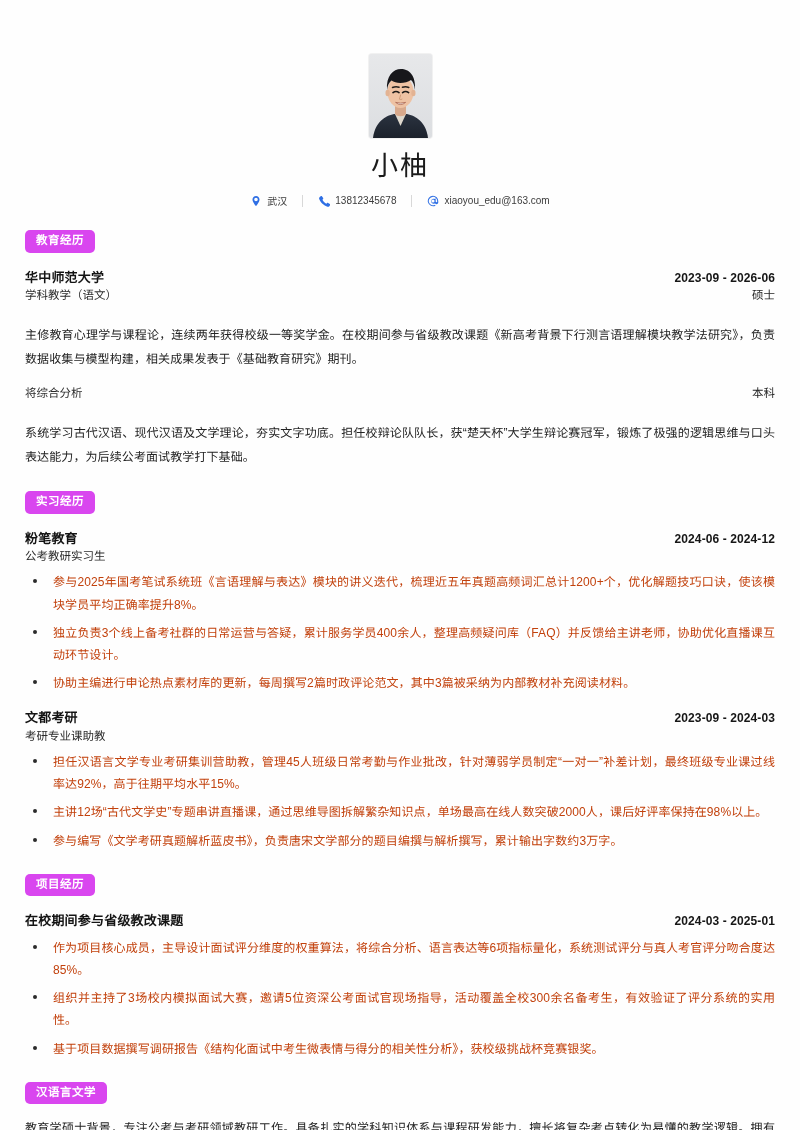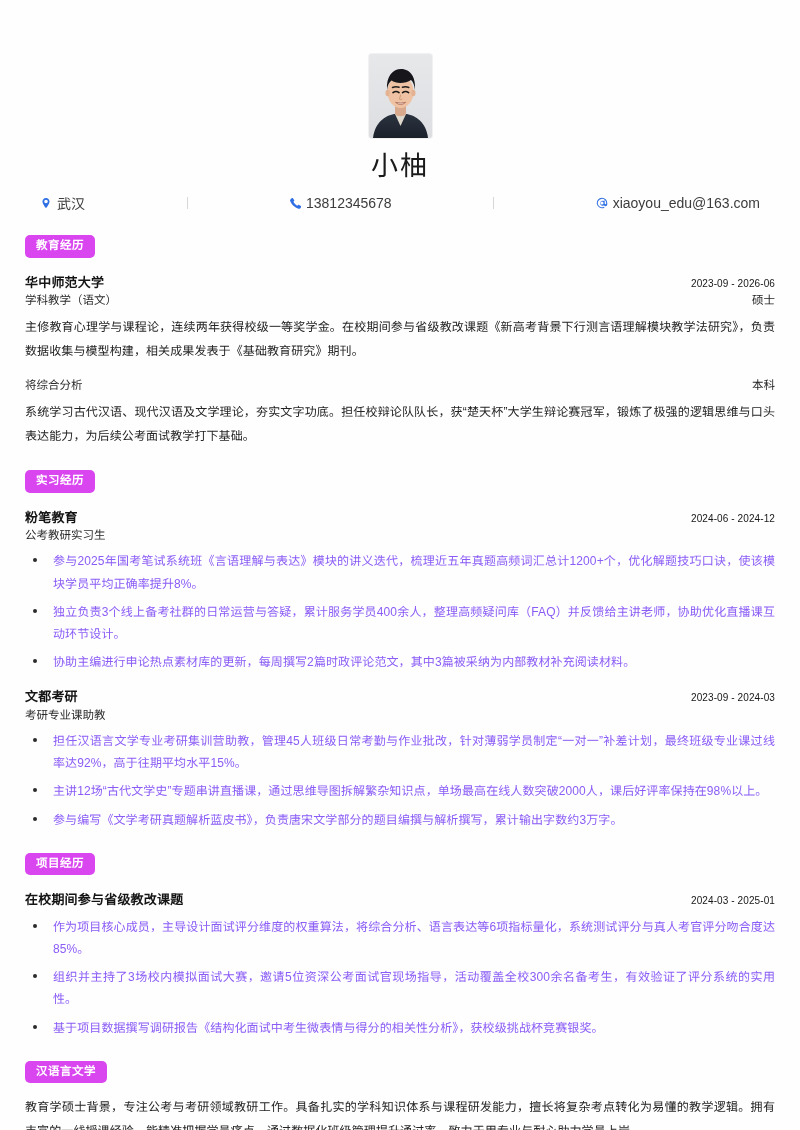--- a/index.html
+++ b/index.html
@@ -47,24 +47,24 @@
     font-weight: 400;
     letter-spacing: 2px;
     color: #1b1b1b;
     margin: 13px 0 0 0;
     line-height: 1.15;
   }
 
   .contacts {
     margin-top: 11px;
     display: flex;
-    justify-content: space-between;
+    justify-content: center;
     align-items: center;
     gap: 0;
-    font-size: 14px;
+    font-size: 10px;
     color: #3c3c3c;
   }
   .contact-item {
     display: flex;
     align-items: center;
     gap: 5px;
     padding: 0 15px;
     white-space: nowrap;
   }
   .contact-sep {
@@ -105,56 +105,56 @@
     align-items: baseline;
     line-height: 1.5;
   }
   .entry-title {
     font-size: 13px;
     font-weight: 700;
     color: #141414;
     letter-spacing: 0.2px;
   }
   .entry-date {
-    font-size: 10px;
-    font-weight: 400;
+    font-size: 12px;
+    font-weight: 700;
     color: #161616;
     letter-spacing: 0.1px;
   }
   .entry-sub {
     font-size: 11.5px;
     color: #2b2b2b;
     font-weight: 400;
   }
   .entry-meta {
     font-size: 11.5px;
     color: #1f1f1f;
     font-weight: 400;
   }
 
   .desc {
-    margin-top: 7px;
+    margin-top: 20px;
     font-size: 12px;
     line-height: 1.95;
     color: #232323;
     text-align: justify;
     letter-spacing: 0.1px;
   }
 
   ul.bullets {
     margin: 6px 0 0 0;
     padding: 0;
     list-style: none;
   }
   ul.bullets li {
     position: relative;
     padding-left: 28px;
     font-size: 12px;
     line-height: 1.85;
-    color: #8b5cf6;
+    color: #c2410c;
     margin-bottom: 6px;
     text-align: justify;
     letter-spacing: 0.1px;
   }
   ul.bullets li:last-child { margin-bottom: 0; }
   ul.bullets li .dot {
     position: absolute;
     left: 8px;
     top: 8px;
     width: 4px;

